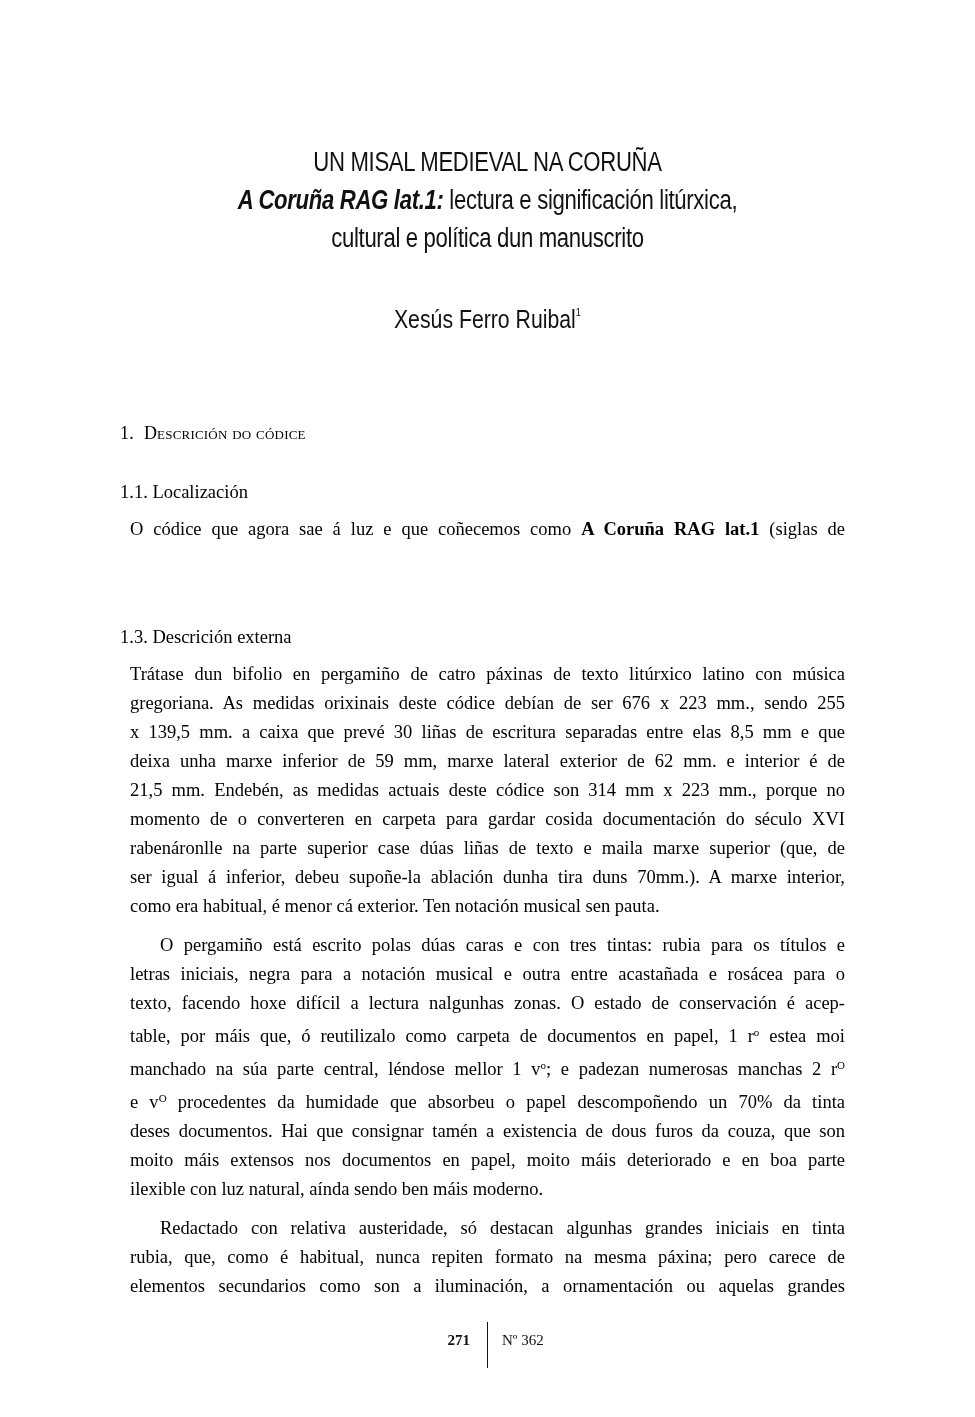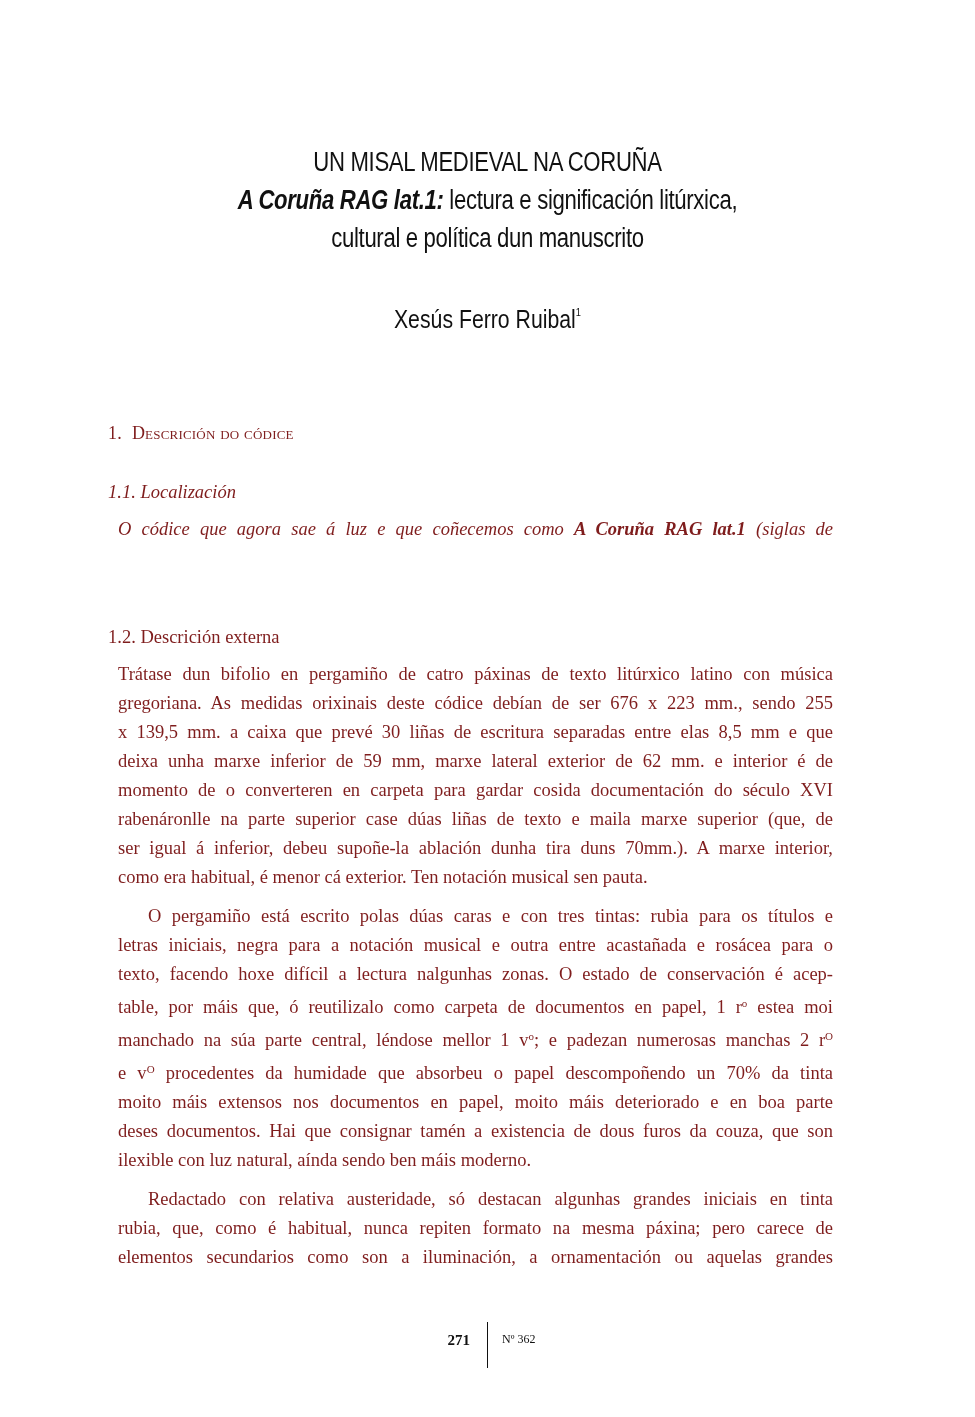--- a/index.html
+++ b/index.html
@@ -57,25 +57,25 @@
       transform: scaleX(0.85);
       transform-origin: center;
       white-space: nowrap;
     }
     .author sup {
       font-size: 11px;
       vertical-align: 12px;
     }
     .text {
       position: absolute;
-      left: 108px;
+      left: 120px;
       width: 735px;
       font-family: "Liberation Serif", serif;
       font-size: 18.5px;
-      color: #7f1d1d;
+      color: #000000;
     }
     .section-heading {
       top: 420px;
       font-size: 18px;
       line-height: 26px;
       letter-spacing: 0.2px;
     }
     .section-heading .num {
       margin-right: 10px;
     }
@@ -130,68 +130,69 @@
       left: 487px;
       top: 0;
       width: 1px;
       height: 46px;
       background: #111;
     }
     .issue-num {
       position: absolute;
       left: 502px;
       top: 10px;
-      font-size: 12px;
+      font-size: 15px;
     }
   </style>
 </head>
 <body>
 
 <div class="page">
 
   <div class="title-block">
     <div class="title-line first">UN MISAL MEDIEVAL NA CORUÑA</div>
     <div class="title-line"><span class="title-em">A Coruña RAG lat.1:</span><span> lectura e significación litúrxica,</span></div>
     <div class="title-line">cultural e política dun manuscrito</div>
   </div>
 
   <div class="author"><span>Xesús Ferro Ruibal</span><sup>1</sup></div>
 
   <div class="text section-heading">
     <span class="num">1.</span><span class="sc">Descrición do códice</span>
   </div>
 
-  <div class="text" style="top: 479px; font-style: italic;">
+  <div class="text" style="top: 479px;">
     <div class="sub-heading">1.1. Localización</div>
     <div class="para">
       <span class="line"><span>O códice que agora sae á luz e que coñecemos como </span><span class="bold">A Coruña RAG lat.1</span><span> (siglas de</span></span>
     </div>
   </div>
 
   <div class="text" style="top: 624px;">
-    <div class="sub-heading">1.2. Descrición externa</div>
+    <div class="sub-heading">1.3. Descrición externa</div>
     <div class="para">
       <span class="line">Trátase dun bifolio en pergamiño de catro páxinas de texto litúrxico latino con música</span>
       <span class="line">gregoriana. As medidas orixinais deste códice debían de ser 676 x 223 mm., sendo 255</span>
       <span class="line">x 139,5 mm. a caixa que prevé 30 liñas de escritura separadas entre elas 8,5 mm e que</span>
       <span class="line">deixa unha marxe inferior de 59 mm, marxe lateral exterior de 62 mm. e  interior é de</span>
+      <span class="line">21,5 mm. Endebén, as medidas actuais deste códice son 314 mm x 223 mm.,  porque no</span>
       <span class="line">momento de o converteren en carpeta para gardar cosida documentación do século XVI</span>
       <span class="line">rabenáronlle na parte superior case dúas liñas de texto e maila marxe superior (que, de</span>
       <span class="line">ser igual á inferior, debeu supoñe-la ablación dunha tira duns 70mm.). A marxe interior,</span>
       <span class="line last">como era habitual, é menor cá exterior. Ten notación musical sen pauta.</span>
     </div>
     <div class="para">
       <span class="line indent">O pergamiño está escrito polas dúas caras e con tres tintas: rubia para os títulos e</span>
       <span class="line">letras iniciais, negra para a notación musical e outra entre acastañada e rosácea para o</span>
       <span class="line">texto, facendo hoxe difícil a lectura nalgunhas zonas. O estado de conservación é acep-</span>
       <span class="line"><span>table, por máis que, ó reutilizalo como carpeta de documentos en papel, 1 r</span><span class="sup-small">o</span><span>  estea moi</span></span>
       <span class="line"><span>manchado na súa parte central, léndose mellor 1 v</span><span class="sup-small">o</span><span>; e padezan numerosas manchas 2 r</span><span class="sup-small">O</span></span>
       <span class="line"><span>e v</span><span class="sup-small">O</span><span> procedentes da humidade que absorbeu o papel descompoñendo un 70% da tinta</span></span>
+      <span class="line">deses documentos. Hai que consignar tamén a existencia de dous furos da couza, que son</span>
       <span class="line">moito máis extensos nos documentos en papel, moito máis deteriorado e en boa parte</span>
-      <span class="line">deses documentos. Hai que consignar tamén a existencia de dous furos da couza, que son</span>
       <span class="line last">ilexible con luz natural, aínda sendo ben máis moderno.</span>
     </div>
     <div class="para">
       <span class="line indent">Redactado con relativa austeridade, só destacan algunhas grandes iniciais en tinta</span>
       <span class="line">rubia, que, como é habitual, nunca repiten formato na mesma páxina; pero carece de</span>
       <span class="line">elementos secundarios como son a iluminación, a ornamentación ou aquelas grandes</span>
     </div>
   </div>
 
   <div class="footer">

